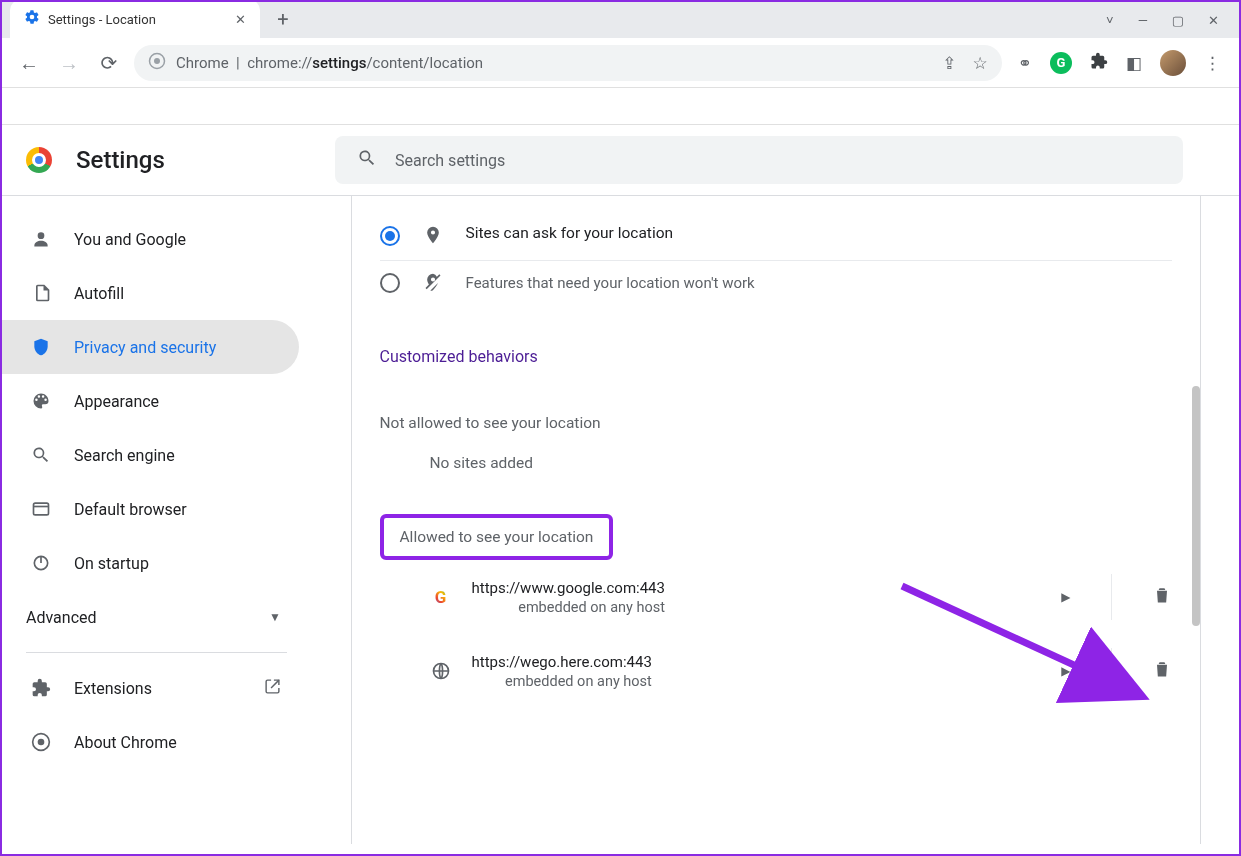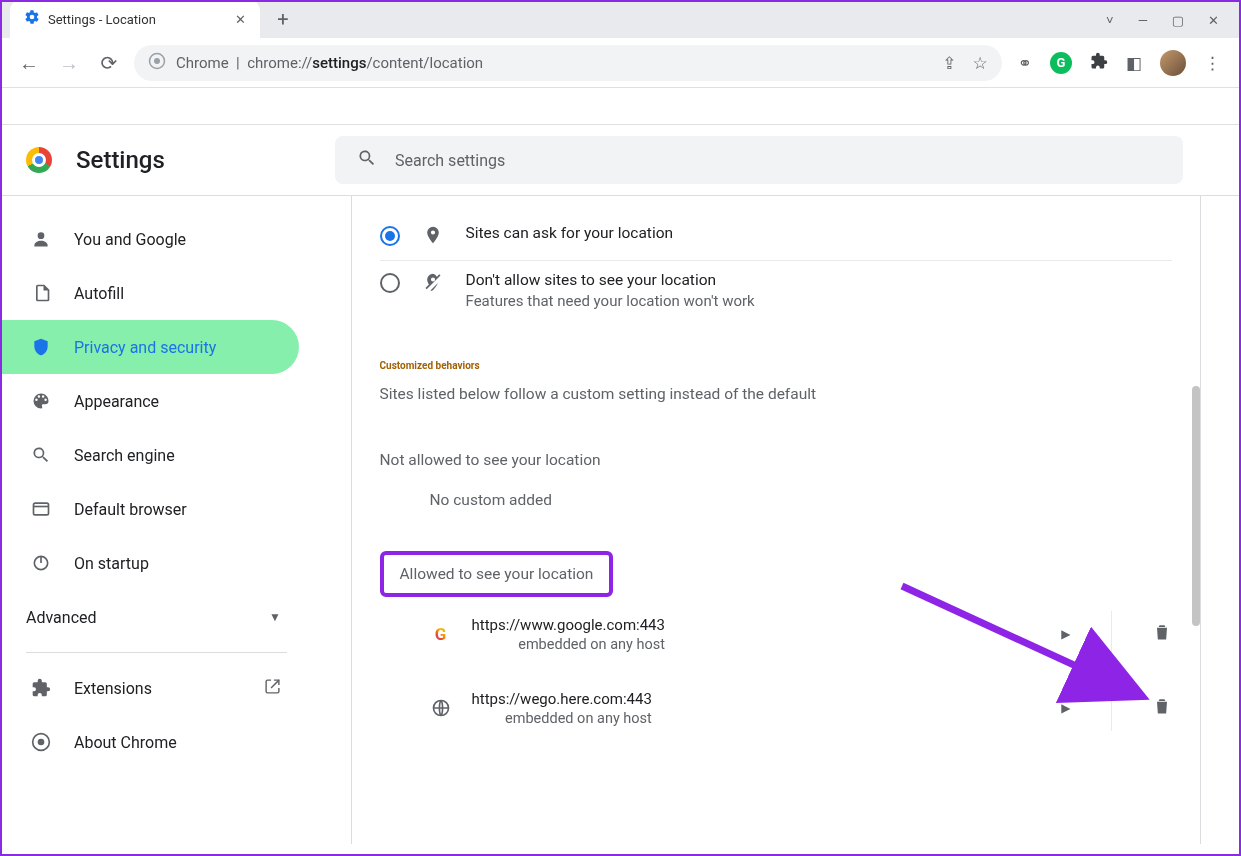--- a/index.html
+++ b/index.html
@@ -84,21 +84,21 @@
 .body { display:flex; height: calc(856px - 46px - 50px - 37px - 71px - 4px); }
 .sidebar {
   width: 310px; border-right: 1px solid transparent; padding-top: 16px;
 }
 .side-item {
   height: 54px; display:flex; align-items:center; gap: 22px;
   padding-left: 28px; font-size:16px; color:#202124; border-radius: 0 28px 28px 0;
   margin-right: 12px;
 }
 .side-item .icn { width:22px; color:#5f6368; font-size:18px; display:flex; justify-content:center;}
-.side-item.active { background:#86efac; color:#1a73e8;}
+.side-item.active { background:#e5e5e5; color:#1a73e8;}
 .side-item.active .icn { color:#1a73e8; }
 .side-item .external { margin-left:auto; margin-right:18px; color:#5f6368; font-size:17px;}
 .advanced {
   height:54px; display:flex; align-items:center;
   padding-left:24px; font-size:16px; color:#202124;
 }
 .advanced .chev { margin-left:auto; margin-right:30px; color:#5f6368; font-size:12px;}
 .hr { border-top:1px solid #dadce0; margin: 8px 24px 8px 24px; }
 
 
@@ -117,21 +117,21 @@
 .radio {
   width:20px;height:20px;border-radius:50%;border:2px solid #5f6368;
   margin-top:2px; flex:none;
 }
 .radio.selected { border-color:#1a73e8; display:flex; align-items:center; justify-content:center;}
 .radio.selected::after { content:"";width:10px;height:10px;border-radius:50%;background:#1a73e8;}
 .radio-icon { color:#5f6368; font-size:20px; margin-top:1px; width:22px; text-align:center;}
 .radio-text .ttl { font-size:15.5px; color:#202124;}
 .radio-text .sub { font-size:15px; color:#5f6368; margin-top:3px;}
 
-.section-title { font-size:10px; color:#a16207; font-weight:700; margin-top: 40px;}
+.section-title { font-size:16px; color:#4c1d95; font-weight:400; margin-top: 40px;}
 .section-desc { font-size:15.5px; color:#5f6368; margin-top: 14px;}
 .subhead { font-size:15.5px; color:#5f6368; margin-top: 48px;}
 .empty { font-size:15.5px; color:#5f6368; margin: 22px 0 0 50px;}
 
 .boxed {
   display:inline-block; border: 4px solid #8e24e6; border-radius:6px;
   padding: 10px 16px; margin-top: 42px; font-size:15.5px; color:#5f6368;
 }
 
 .site-row{
@@ -339,30 +339,28 @@
       </div>
 
       <div class="radio-row">
         <span class="radio"></span>
         <span class="radio-icon">
           <svg width="20" height="20" viewBox="0 0 24 24" fill="#5f6368">
               <path d="M12 2a7 7 0 0 0-7 7c0 1.9.9 4.1 2.1 6.1L3 19.3l1.4 1.4L21 4.1 19.6 2.7l-3 3A6.97 6.97 0 0 0 12 2zm0 9.5A2.5 2.5 0 1 1 14.5 9 2.5 2.5 0 0 1 12 11.5zM12 22s4.3-4.7 6-8.7l-9.1 9C10.1 23.1 12 22 12 22z"></path>
             </svg>
         </span>
         <div class="radio-text">
-          <div class="ttl">Don't allow sites to see your location</div>
           <div class="sub">Features that need your location won't work</div>
         </div>
       </div>
 
       <div class="section-title">Customized behaviors</div>
-      <div class="section-desc">Sites listed below follow a custom setting instead of the default</div>
 
       <div class="subhead">Not allowed to see your location</div>
-      <div class="empty">No custom added</div>
+      <div class="empty">No sites added</div>
 
       <div class="boxed">
         <span>Allowed to see your location</span>
       </div>
 
       <div class="site-row">
         <span class="site-fav">
             <span class="g-fav">G</span>
           </span>
         <div class="site-txt">

